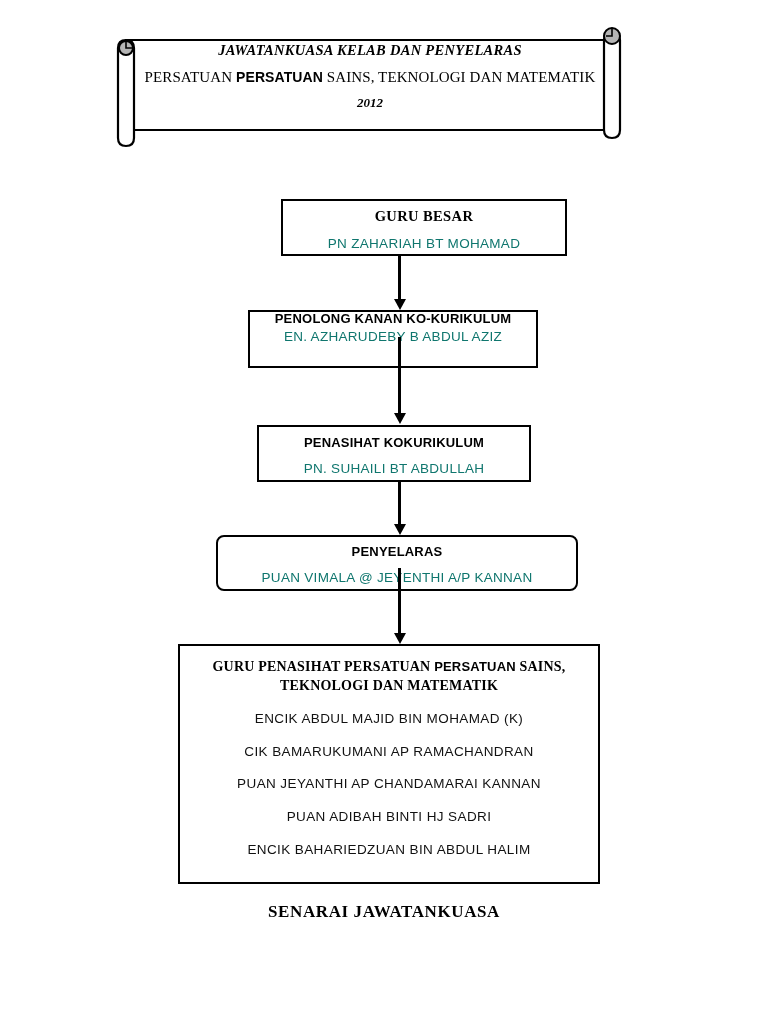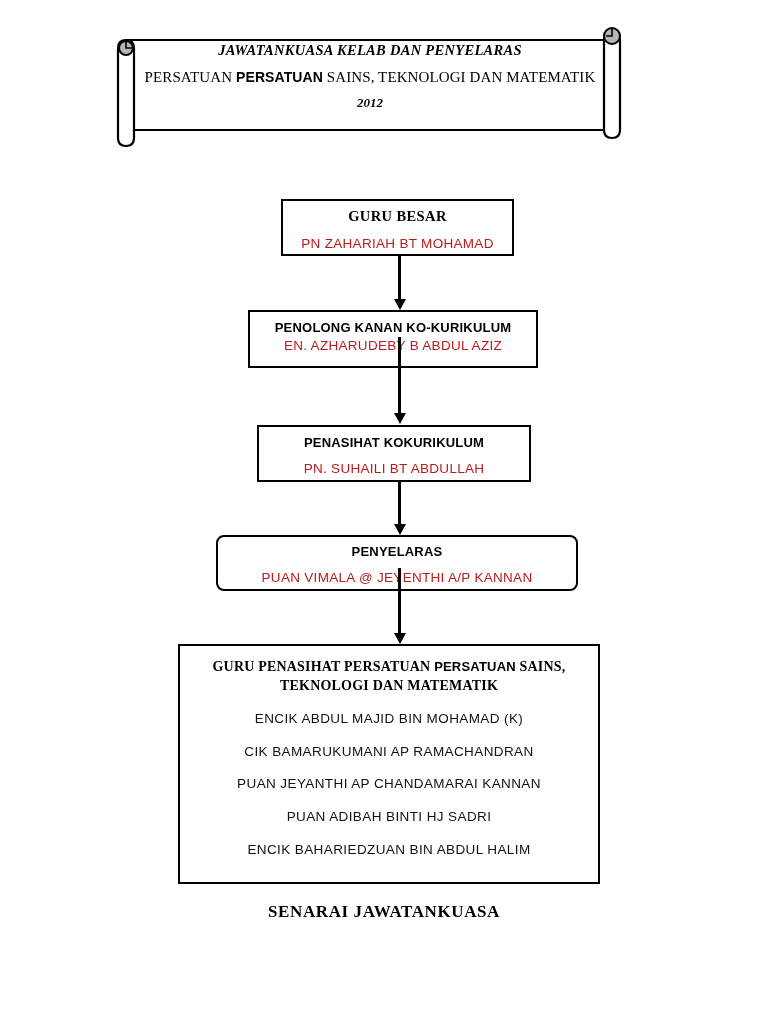--- a/index.html
+++ b/index.html
@@ -101,33 +101,32 @@
     font-weight: bold;
     font-size: 14.5px;
     letter-spacing: 0.4px;
   }
   .box-name {
     font-family: "Liberation Sans", sans-serif;
     font-weight: normal;
     font-size: 13.5px;
     letter-spacing: 0.3px;
     line-height: 1.1;
-    color: #b91c1c;
+    color: #0f766e;
   }
 
   
   #box-guru-besar {
-    left: 281px; top: 199px; width: 233px; height: 57px;
+    left: 281px; top: 199px; width: 286px; height: 57px;
     padding-top: 8px;
   }
   #box-guru-besar .box-name { margin-top: 12px; }
 
   #box-pk-kokurikulum {
     left: 248px; top: 310px; width: 290px; height: 58px;
-    padding-top: 9px;
   }
   #box-pk-kokurikulum .box-name { margin-top: 4px; }
 
   #box-setiausaha {
     left: 257px; top: 425px; width: 274px; height: 57px;
     padding-top: 9px;
   }
   #box-setiausaha .box-name { margin-top: 12px; }
 
   #box-penyelaras {

